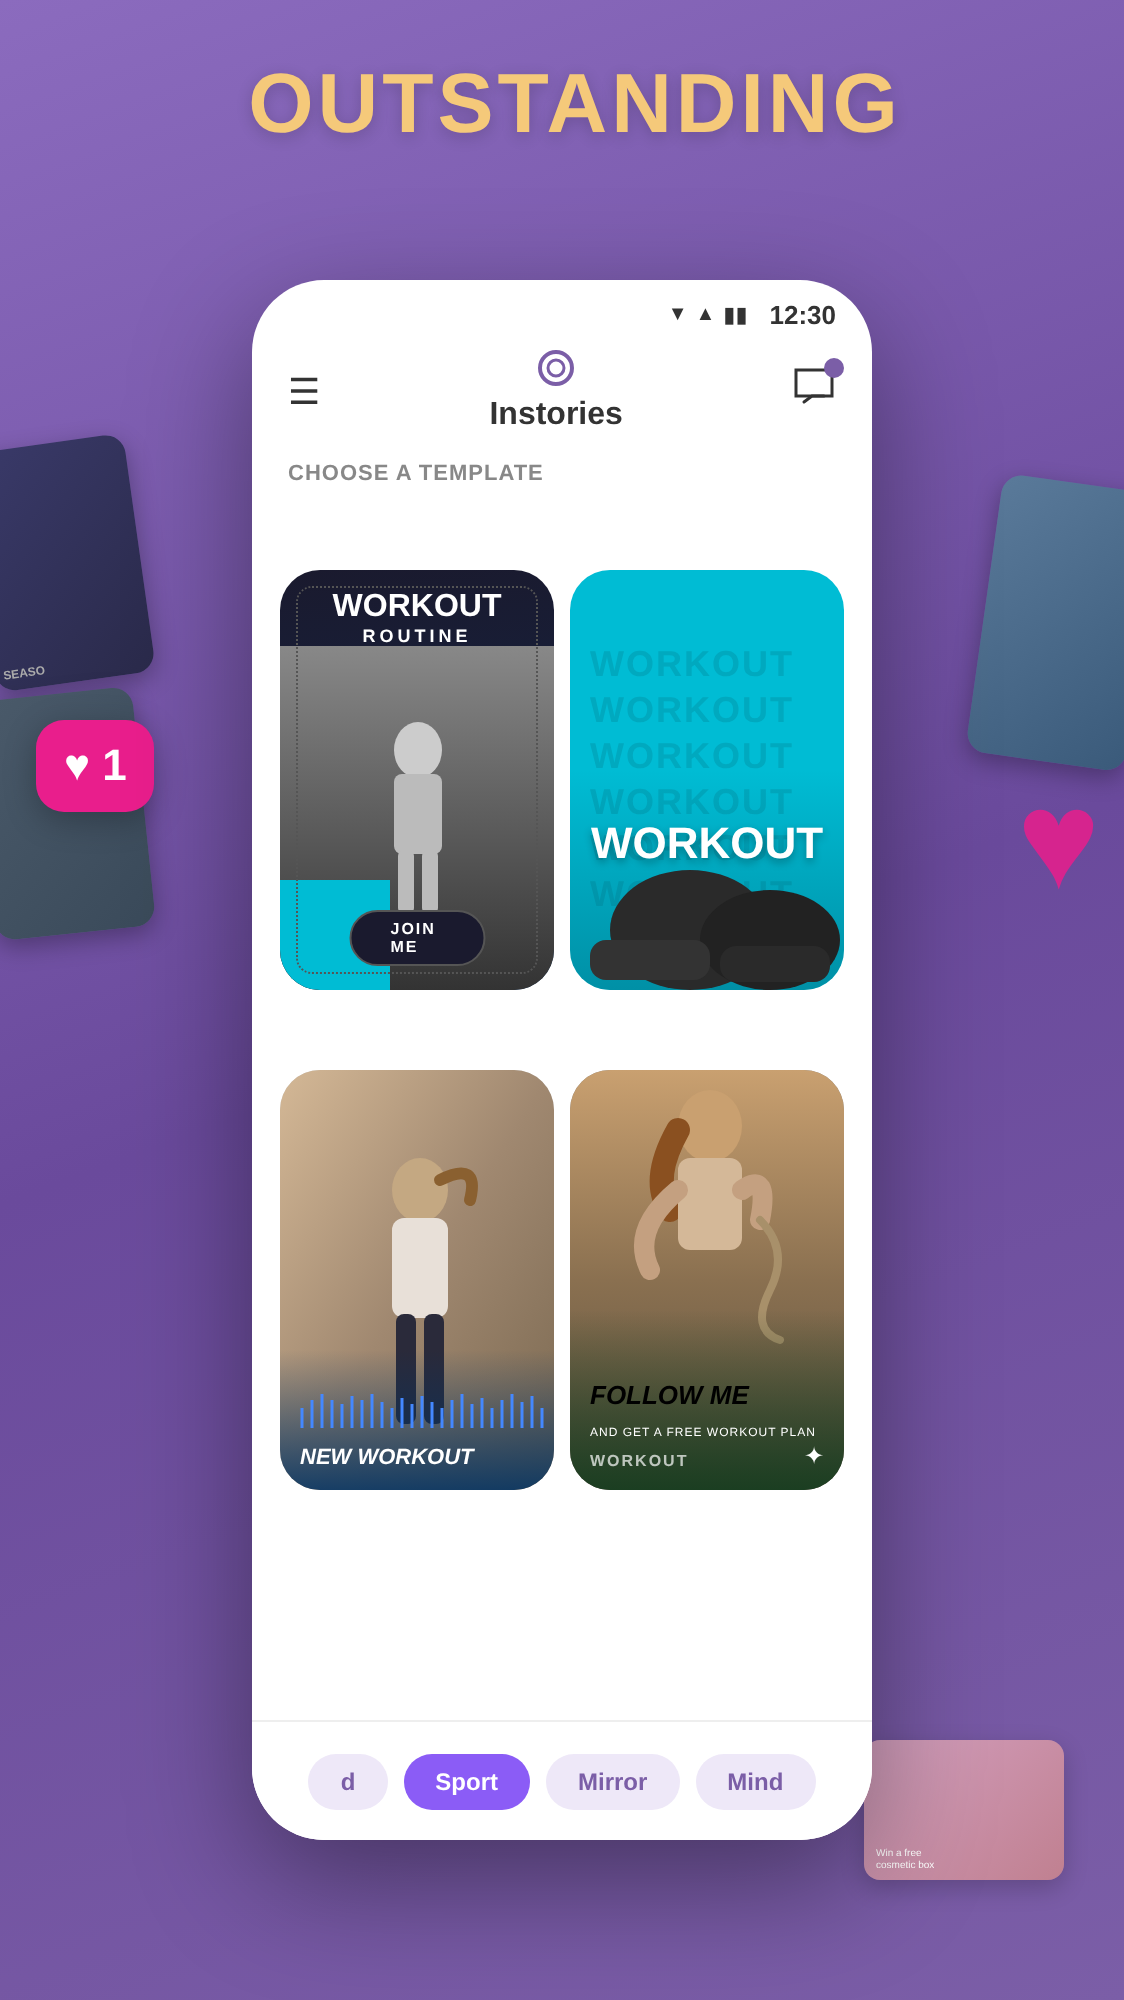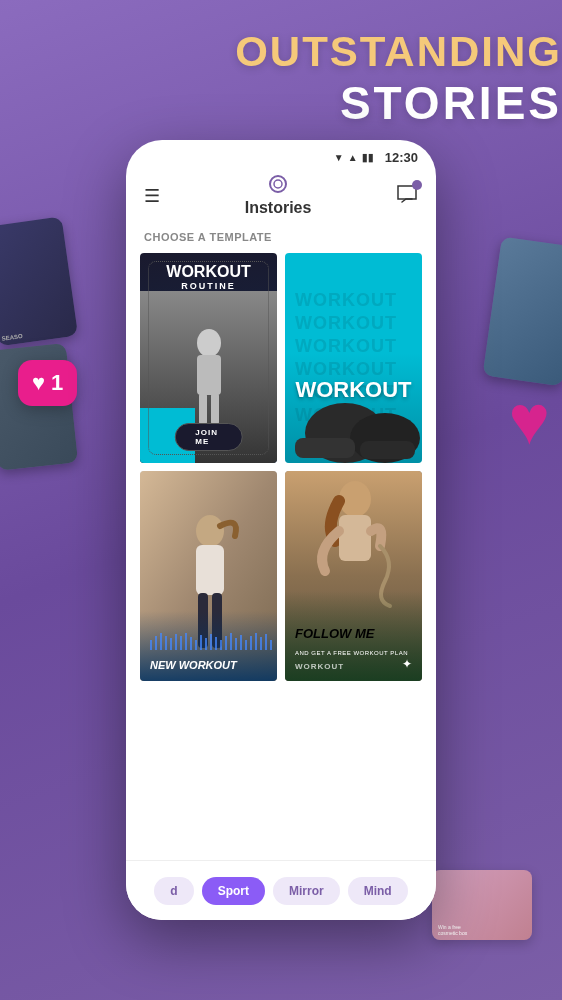--- a/index.html
+++ b/index.html
@@ -17,21 +17,21 @@
       position: absolute;
       inset: 0;
       background: linear-gradient(160deg, #8B6BBE 0%, #6A4A9C 50%, #7B5EA7 100%);
     }
 
     
     .hero-title {
       position: absolute;
       top: 28px;
       left: 0; right: 0;
-      text-align: right;
+      text-align: center;
       z-index: 10;
       padding-left: 13px;
     }
     .hero-title .outstanding {
       display: block;
       font-size: 42px;
       font-weight: 700;
       color: #F5C97A;
       letter-spacing: 2px;
       text-shadow: 0 2px 8px rgba(0,0,0,0.18);
@@ -235,25 +235,26 @@
 
     
     .template-grid {
       padding: 0 14px;
       display: grid;
       grid-template-columns: 1fr 1fr;
       gap: 8px;
     }
 
     .template-card {
-      border-radius: 4px;
+      border-radius: 20px;
       overflow: hidden;
       height: 210px;
       position: relative;
       cursor: pointer;
+      margin-top: 32px;
     }
 
     
     .card-workout-dark {
       background: linear-gradient(175deg, #1a1a2e 0%, #16213e 50%, #0f3460 100%);
     }
     .card-workout-dark .card-overlay-top {
       position: absolute;
       top: 0; left: 0; right: 0;
       padding: 10px;
@@ -463,21 +464,20 @@
       overflow: hidden;
     }
   </style>
 </head>
 <body>
 
 <div class="bg"></div>
 
 <div class="hero-title">
   <span class="outstanding">OUTSTANDING</span>
-  <span class="stories">STORIES</span>
 </div>
 
 <div class="heart-notification">
   <span class="heart">♥</span>
   <span class="count">1</span>
 </div>
 
 <div class="heart-large-right">♥</div>
 
 <div class="left-cards">

